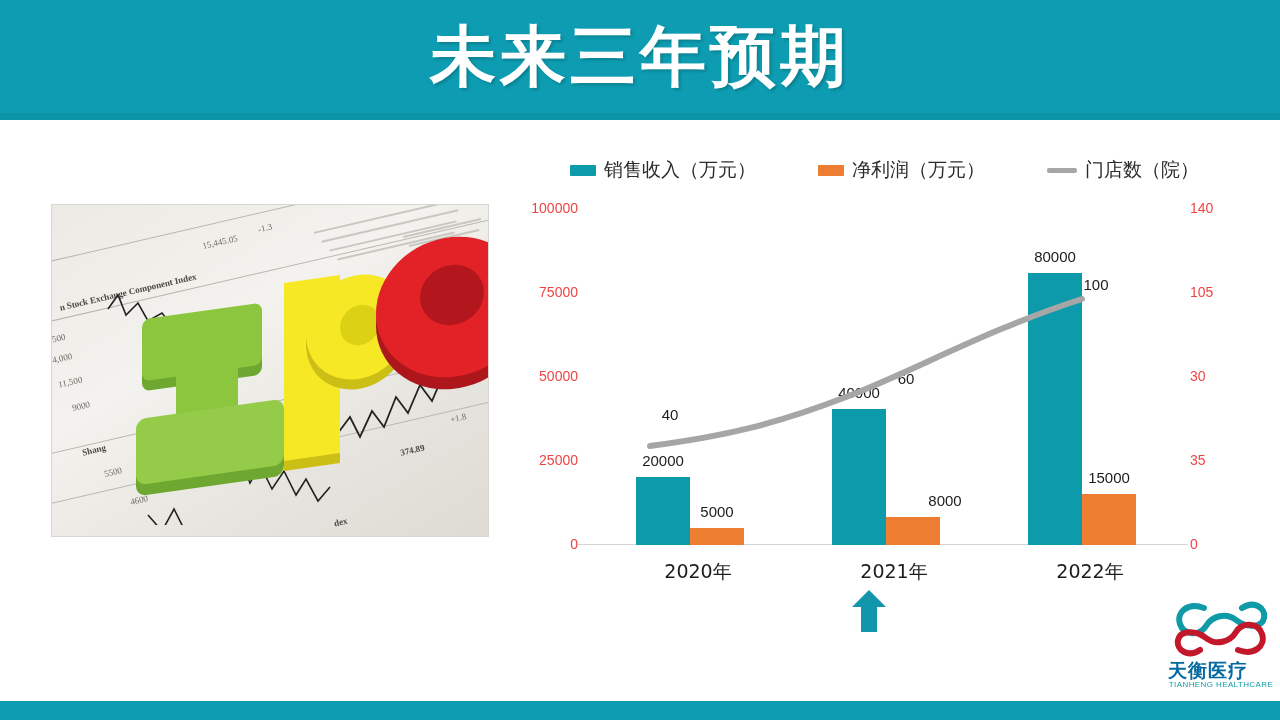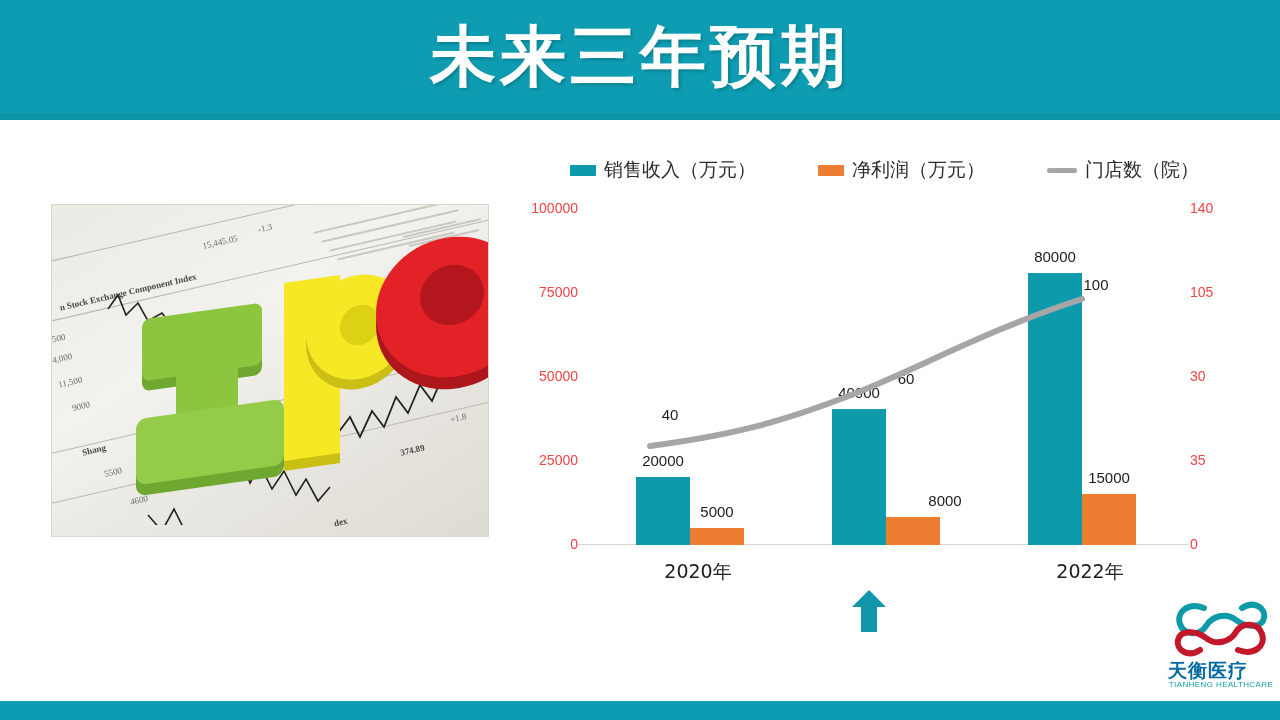--- a/index.html
+++ b/index.html
@@ -242,20 +242,21 @@
           <div class="line-label" style="left:70px;bottom:122px;">40</div>
           <div class="cat-label">2020年</div>
         </div>
 
         <div class="group" style="left:210px;">
           <div class="bar teal" style="left:36px;width:54px;height:136px;"></div>
           <div class="bar orange" style="left:90px;width:54px;height:28px;"></div>
           <div class="bar-label" style="left:63px;bottom:144px;">40000</div>
           <div class="bar-label" style="left:117px;bottom:36px;margin-left:32px;">8000</div>
           <div class="line-label" style="left:110px;bottom:158px;">60</div>
+          <div class="cat-label">2021年</div>
         </div>
 
         <div class="group" style="left:406px;">
           <div class="bar teal" style="left:36px;width:54px;height:272px;"></div>
           <div class="bar orange" style="left:90px;width:54px;height:51px;"></div>
           <div class="bar-label" style="left:63px;bottom:280px;">80000</div>
           <div class="bar-label" style="left:117px;bottom:59px;">15000</div>
           <div class="line-label" style="left:104px;bottom:252px;">100</div>
           <div class="cat-label">2022年</div>
         </div>

